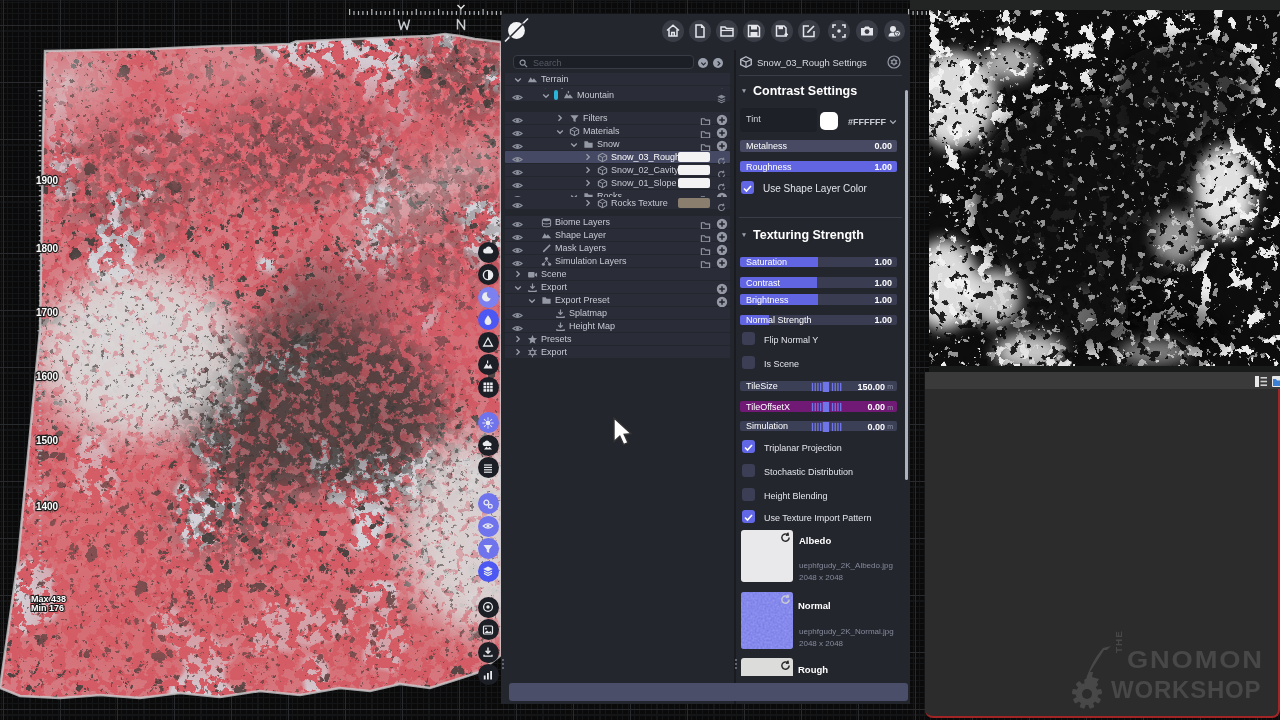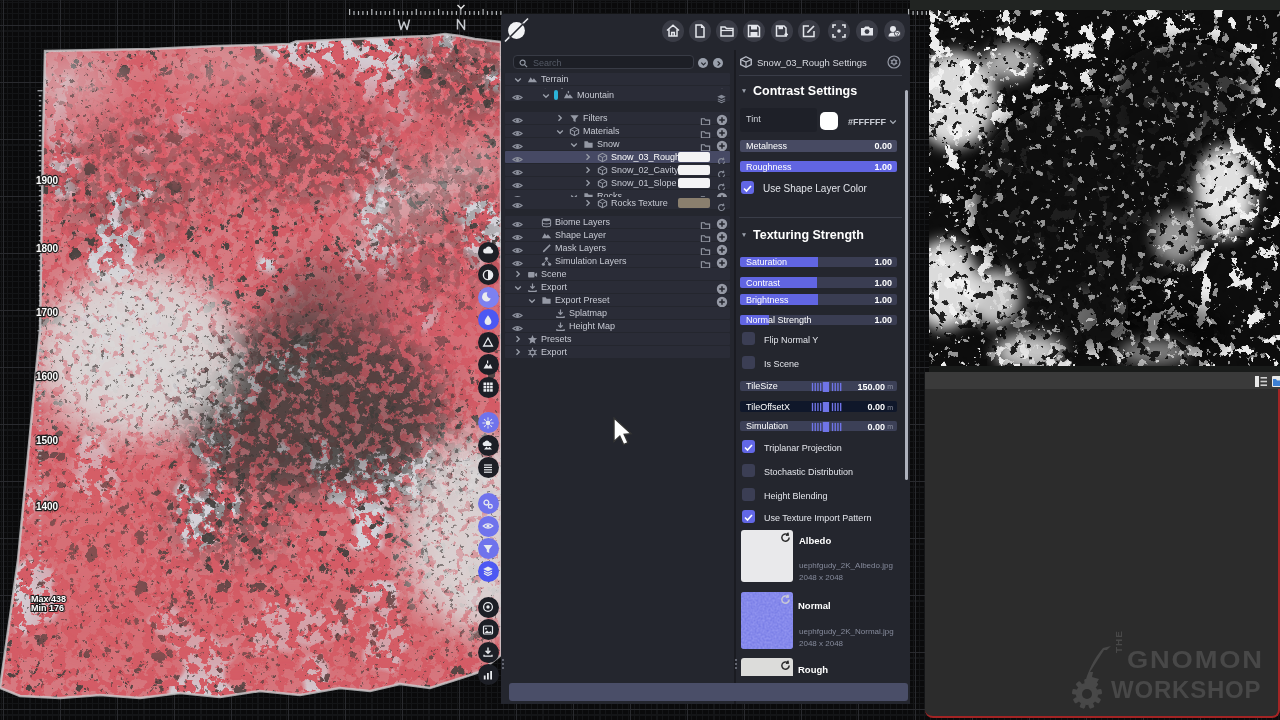--- a/index.html
+++ b/index.html
@@ -923,21 +923,21 @@
         <rect x="12" y="-1" width="7" height="11" fill="#6f74e8"></rect>
         <rect x="22" y="0" width="1.5" height="9" fill="#6f74e8"></rect>
         <rect x="25" y="0" width="1.5" height="9" fill="#6f74e8"></rect>
         <rect x="28" y="0" width="1.5" height="9" fill="#6f74e8"></rect>
         <rect x="31" y="0" width="1.5" height="9" fill="#6f74e8"></rect>
       </svg>
       <span class="slbl" style="top:0.5px">TileSize</span>
       <span class="abs" style="right:12px;top:1px;font-size:9px;color:#fff;font-weight:bold">150.00</span>
       <span class="abs" style="right:4px;top:2.5px;font-size:7px;color:#9296a4">m</span>
     </div>
-<div class="abs" style="left:4px;top:387px;width:157px;height:10.5px;background:#0f172a;border-radius:2px">
+<div class="abs" style="left:4px;top:387px;width:157px;height:10.5px;background:#701a75;border-radius:2px">
       <svg class="abs" style="left:70px;top:1px" width="40" height="10" viewBox="0 -1 40 11">
         <rect x="0" y="0" width="1.5" height="9" fill="#6f74e8"></rect>
         <rect x="3" y="0" width="1.5" height="9" fill="#6f74e8"></rect>
         <rect x="6" y="0" width="1.5" height="9" fill="#6f74e8"></rect>
         <rect x="9" y="0" width="1.5" height="9" fill="#6f74e8"></rect>
         <rect x="12" y="-1" width="7" height="11" fill="#6f74e8"></rect>
         <rect x="22" y="0" width="1.5" height="9" fill="#6f74e8"></rect>
         <rect x="25" y="0" width="1.5" height="9" fill="#6f74e8"></rect>
         <rect x="28" y="0" width="1.5" height="9" fill="#6f74e8"></rect>
         <rect x="31" y="0" width="1.5" height="9" fill="#6f74e8"></rect>

